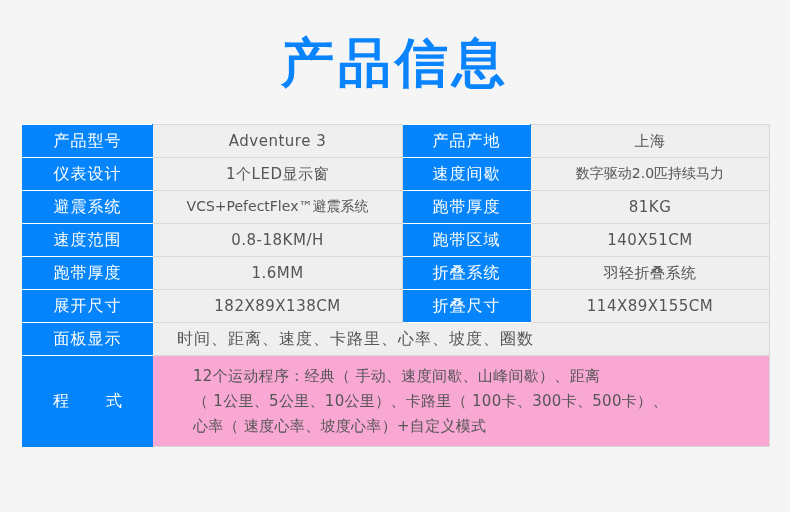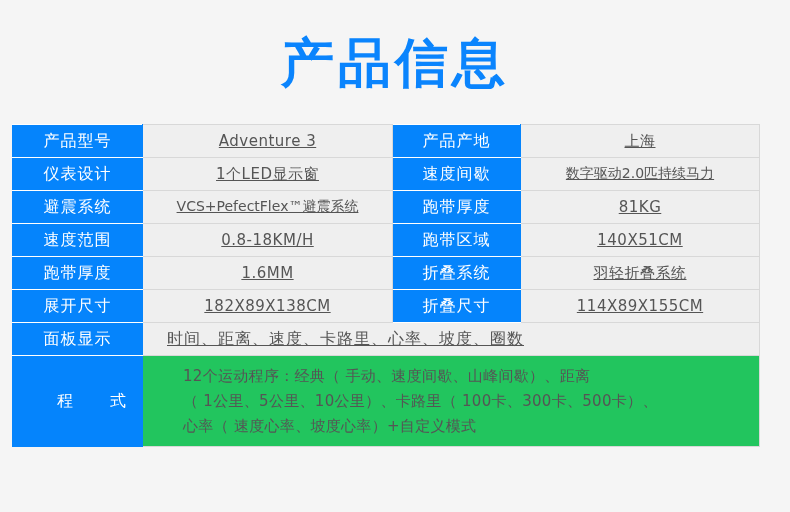--- a/index.html
+++ b/index.html
@@ -25,21 +25,21 @@
     color: #0a84fd;
     font-size: 53px;
     font-weight: bold;
     letter-spacing: 4px;
     line-height: 1;
     padding-top: 36px;
     font-family: "DejaVu Sans", "Liberation Sans", sans-serif;
   }
   .spec-table {
     position: absolute;
-    left: 12px;
+    left: 22px;
     top: 124px;
     width: 747px;
     border-collapse: collapse;
     table-layout: fixed;
   }
   .spec-table td {
     border: 1px solid #d8d8d8;
     padding: 0;
     height: 32px;
     vertical-align: middle;
@@ -56,47 +56,46 @@
     white-space: nowrap;
   }
   td.value {
     background: #efefef;
     color: #555555;
     font-size: 15px;
     text-align: center;
     letter-spacing: 0.5px;
     white-space: nowrap;
     overflow: hidden;
-    text-decoration: underline;
   }
   td.value.small {
     font-size: 14px;
     letter-spacing: 0;
     text-align: center;
   }
   td.value.wide-left {
     text-align: left;
     padding-left: 24px;
     font-size: 16px;
     letter-spacing: 1px;
     margin-top: 16px;
   }
   td.program-label {
     background: #0584fc;
     color: #ffffff;
     font-size: 16px;
-    text-align: right;
+    text-align: center;
     letter-spacing: 16px;
     text-indent: 16px;
     border-color: #0584fc;
     border-top: 1px solid #ffffff;
     border-bottom: 1px solid #0584fc;
   }
   td.program-value {
-    background: #22c55e;
+    background: #f9a8d4;
     color: #555555;
     font-size: 15px;
     text-align: left;
     padding: 8px 10px 8px 40px;
     line-height: 1.65;
     letter-spacing: 0.3px;
   }
   .prog-line {
     display: block;
     white-space: nowrap;

